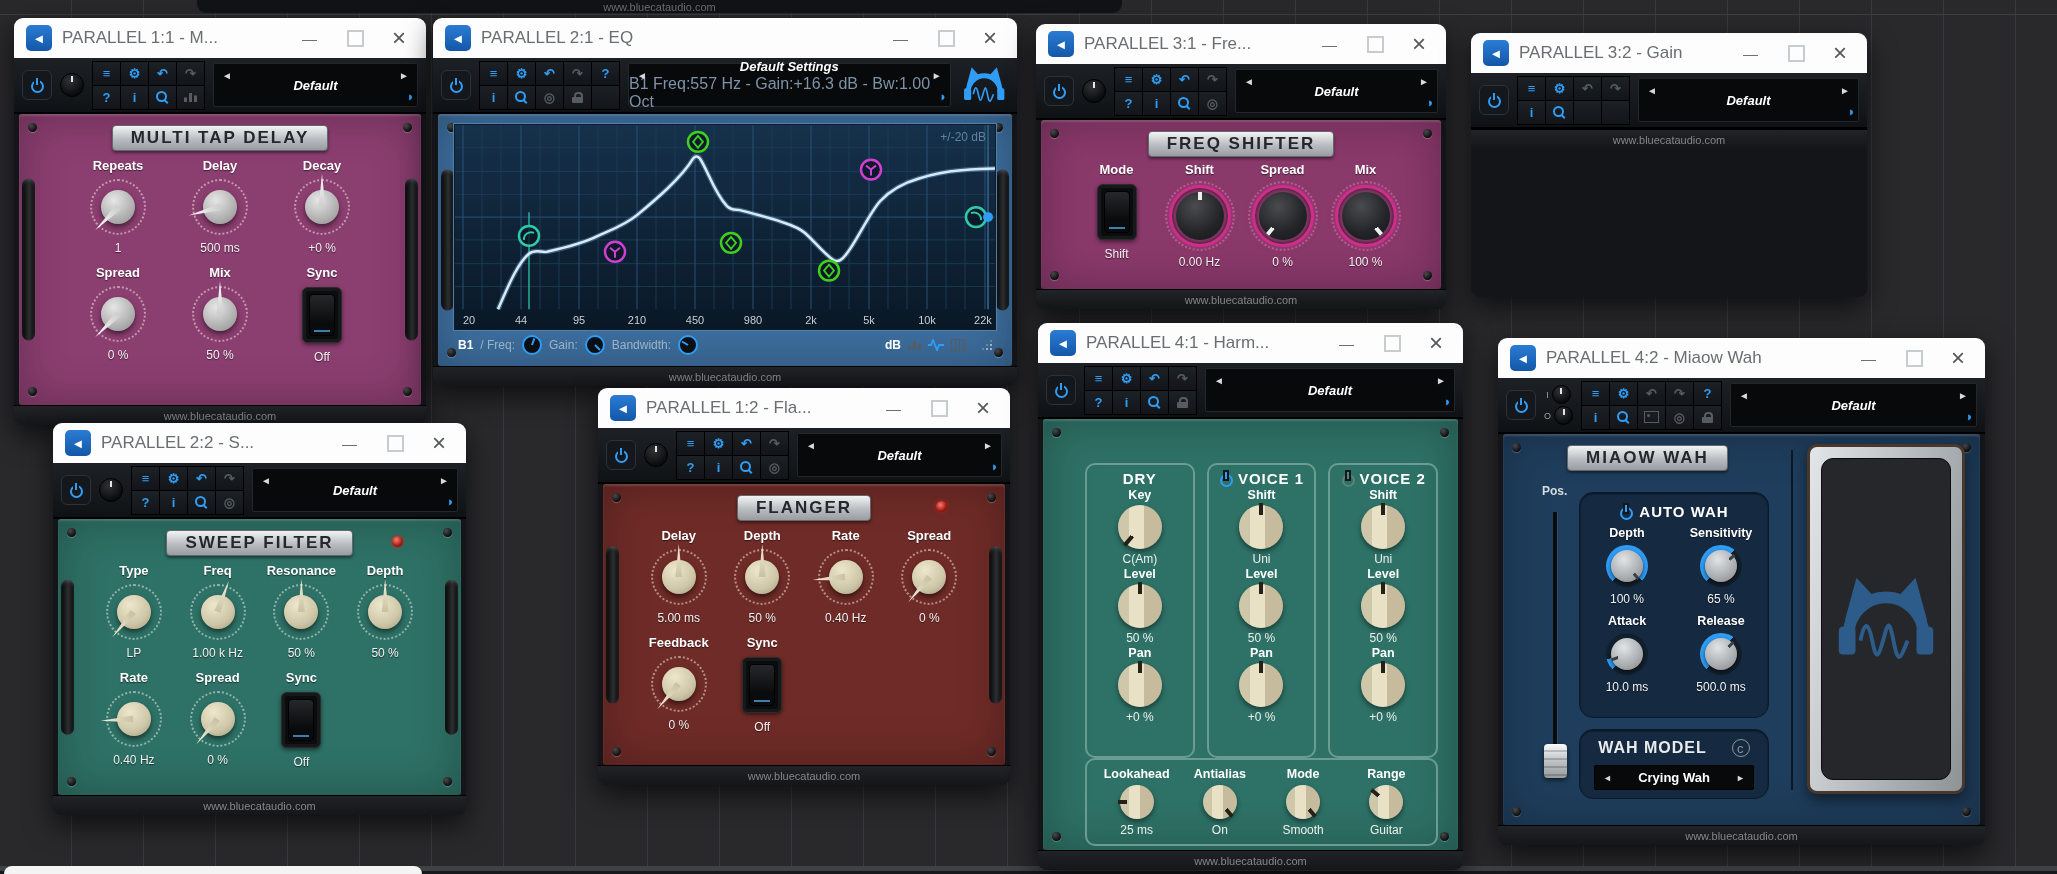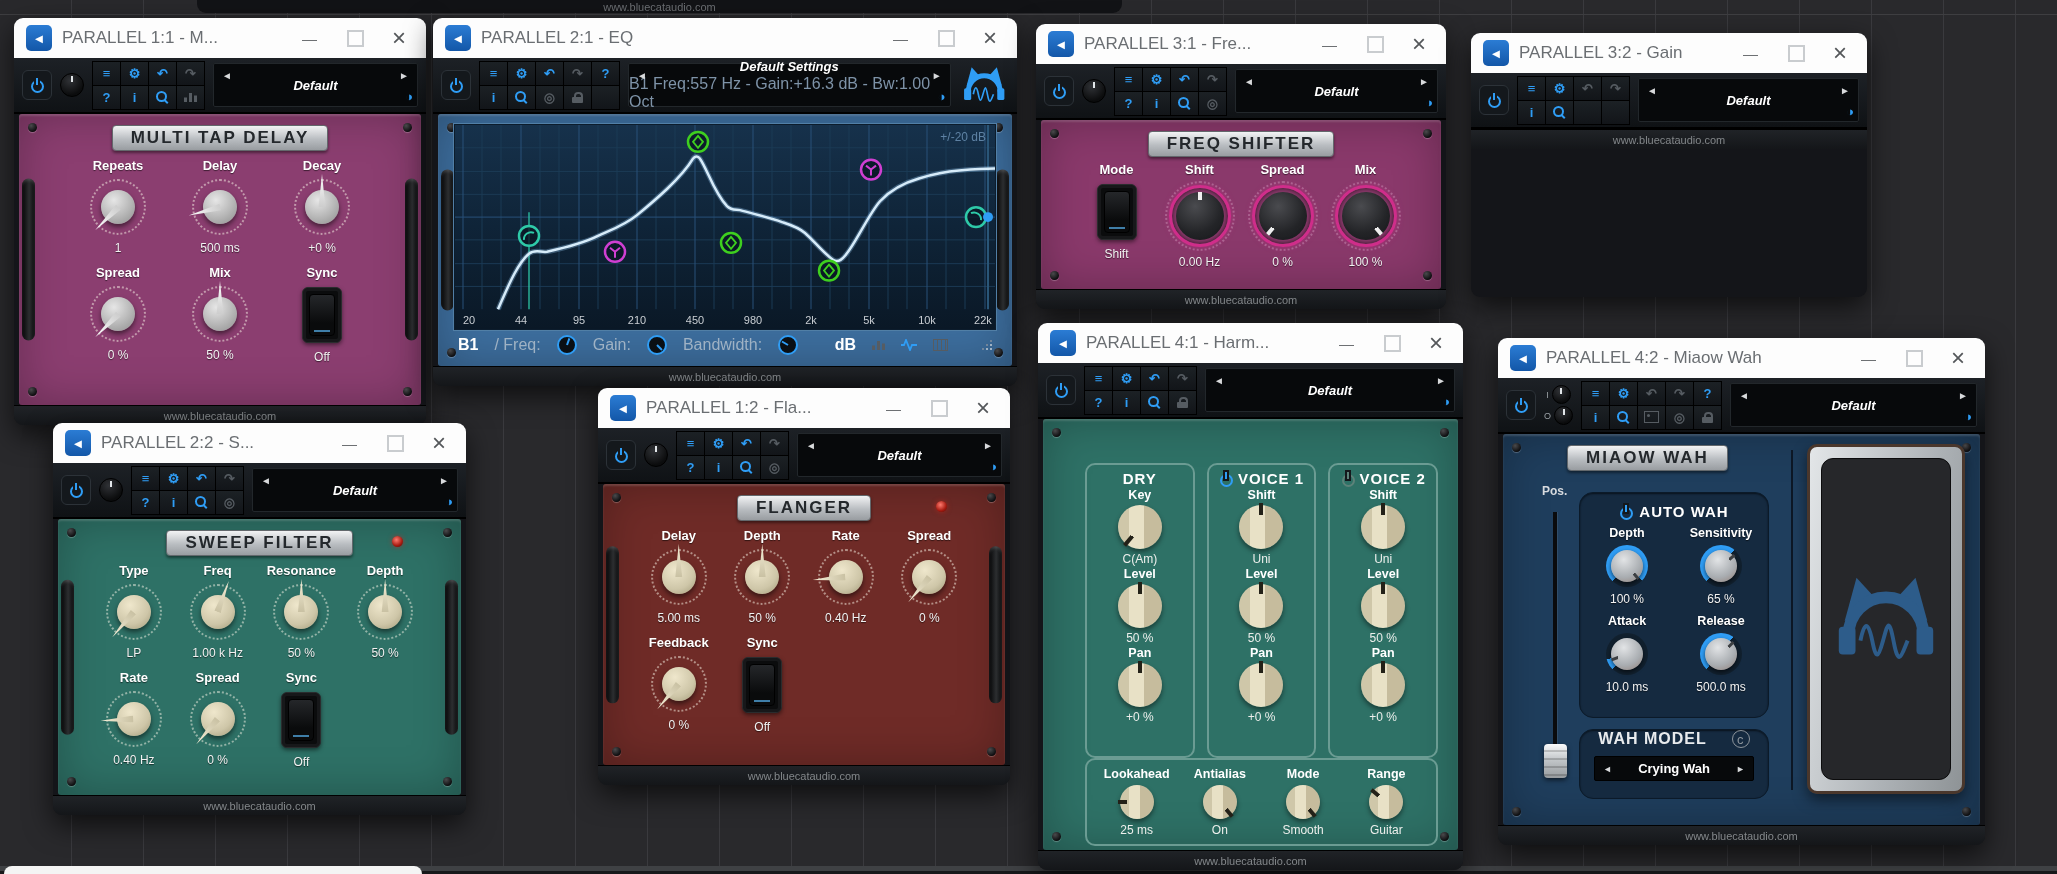--- a/index.html
+++ b/index.html
@@ -118,21 +118,21 @@
      box-shadow:0 2px 4px rgba(0,0,0,.6);z-index:1;}
   .k-blue .kptr{clip-path:none;width:3px;margin-left:-1.5px;height:17px;margin-top:-17px;z-index:2;
      background:linear-gradient(#3c3f42 0 40%,transparent 40%);}
   .switch{width:38px;height:54px;background:#0b0c0d;border-radius:6px;border:1px solid #2a2c2e;
      box-shadow:inset 0 0 0 3px #17181a,0 2px 4px rgba(0,0,0,.5);position:relative;margin:2px 0;}
   .switch::before{content:"";position:absolute;inset:6px;background:linear-gradient(180deg,#25272a,#0a0b0c 70%);border-radius:4px;border:1px solid #000;}
   .switch::after{content:"";position:absolute;left:11px;right:11px;bottom:10px;height:2px;background:#3f7ea8;}
   
   .eq-body{position:absolute;inset:10px 16px 8px;display:flex;flex-direction:column;}
   .eq-svg{flex:1;border:1px solid #0c1c2c;box-shadow:0 0 0 1px #517fa6;}
-  .eq-row{flex:0 0 26px;display:flex;align-items:center;gap:16px;padding:2px 4px 0;color:#9fb2c4;font-size:16px;}
+  .eq-row{flex:0 0 26px;display:flex;align-items:center;gap:7px;padding:2px 4px 0;color:#9fb2c4;font-size:12px;}
   .eq-b{color:#fff;font-weight:bold;}
   .mini-ic{width:16px;height:16px;border-radius:50%;border:2px solid #2f9df5;background:#0a0f14;position:relative;flex:0 0 16px;}
   .mini-ic::after{content:"";position:absolute;left:50%;top:50%;width:2px;height:7px;margin-left:-1px;
      transform-origin:50% 0;transform:rotate(var(--r,0deg));background:#2f9df5;}
   .grip{position:relative;width:10px;height:10px;margin-left:2px;}
   .grip::after{content:"";position:absolute;right:0;bottom:0;width:2px;height:2px;background:#9fb2c4;
      box-shadow:-4px 0 0 #9fb2c4,0 -4px 0 #9fb2c4,-4px -4px 0 #70849a,-8px 0 0 #70849a,0 -8px 0 #70849a;}
   .tick-lab{font-size:11px;fill:#c9ced3;font-family:"Liberation Sans",sans-serif;}
   
   .hwrap{position:absolute;inset:44px 20px 4px 42px;display:flex;flex-direction:column;}
@@ -144,21 +144,21 @@
   .hval{color:#edefec;font-size:12px;}
   .opanel{flex:0 0 78px;border:2px solid #6b9c93;border-radius:10px;display:grid;grid-template-columns:repeat(4,1fr);
      align-items:center;padding:3px 8px;}
   .octrl{display:flex;flex-direction:column;align-items:center;gap:1px;}
   
   .mpanel{position:absolute;border-radius:14px;background:#152a40;border:1px solid #0b1a29;box-shadow:inset 0 1px 2px rgba(0,0,0,.6);}
   .aw-head{display:flex;align-items:center;justify-content:center;gap:7px;color:#fff;font-weight:bold;font-size:15px;letter-spacing:1px;margin-top:10px;}
   .awgrid{display:grid;grid-template-columns:1fr 1fr;margin-top:2px;}
   .awc{display:flex;flex-direction:column;align-items:center;gap:3px;padding:4px 0;}
   .awc .clabel{font-size:12.5px;}
-  .wm-head{display:flex;align-items:center;justify-content:center;gap:25px;color:#e9ebed;font-weight:bold;font-size:16px;letter-spacing:1px;}
+  .wm-head{display:flex;align-items:center;justify-content:center;gap:25px;color:#e9ebed;font-weight:bold;font-size:16px;letter-spacing:1px;margin-top:9px;}
   .wm-c{color:#8c949b;font-size:13px;font-weight:normal;border:1px solid #8c949b;border-radius:50%;width:16px;height:16px;
      display:inline-flex;align-items:center;justify-content:center;line-height:1;}
   .ddl{margin:8px 14px 0;height:23px;background:#07090b;border:1px solid #000;border-radius:2px;
      display:flex;align-items:center;justify-content:space-between;padding:0 8px;color:#fff;font-weight:bold;font-size:13px;}
   .ddl .p-arrow{position:static;font-size:9px;}
   .pos-lab{position:absolute;color:#d7dade;font-weight:bold;font-size:12px;}
   .pos-track{position:absolute;width:4px;background:#0a0b0d;box-shadow:1px 0 0 rgba(255,255,255,.08);}
   .pos-handle{position:absolute;width:23px;height:34px;border-radius:4px;
      background:linear-gradient(180deg,#fbfbfb,#c3c7ca 45%,#979b9e),repeating-linear-gradient(180deg,transparent 0 6px,rgba(0,0,0,.18) 6px 8px);
      background-blend-mode:multiply;box-shadow:0 2px 5px rgba(0,0,0,.6);}

